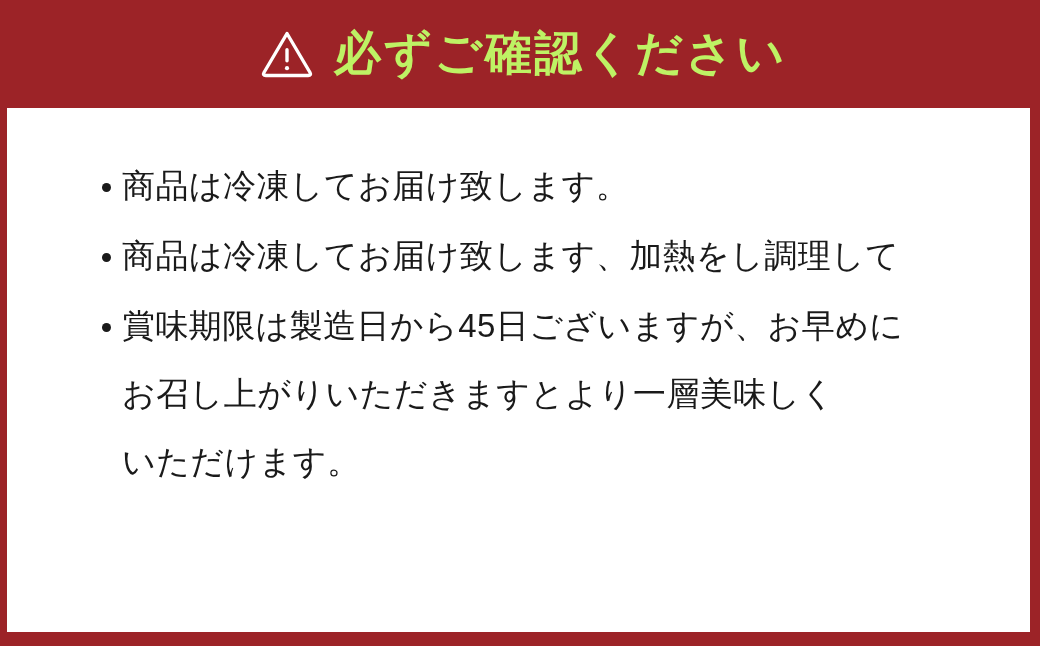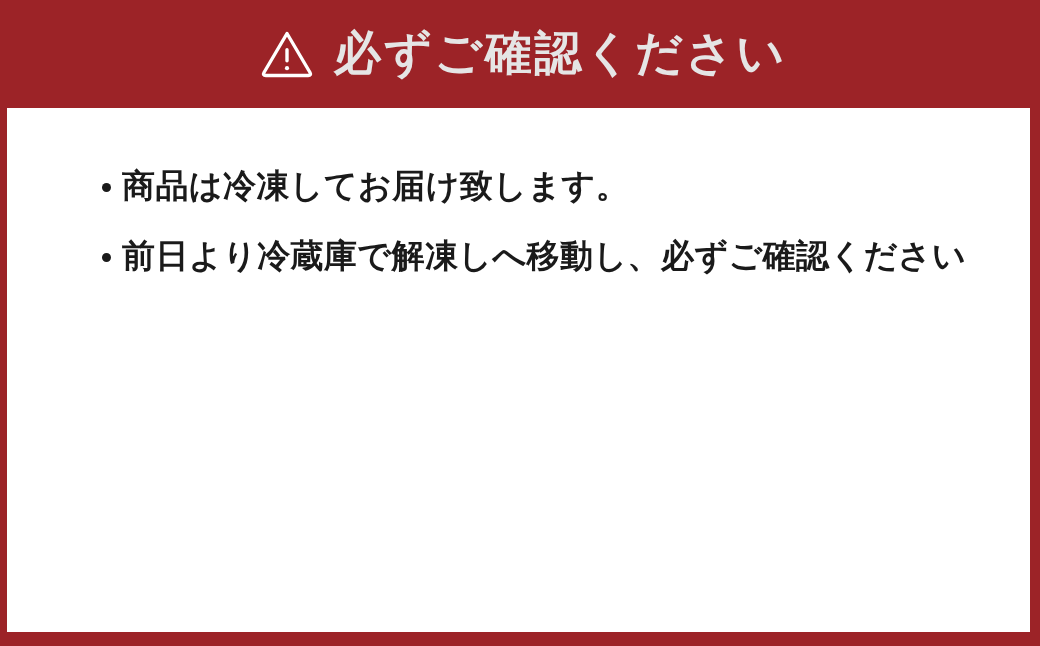--- a/index.html
+++ b/index.html
@@ -52,21 +52,21 @@
     position: relative;
     top: 2px;
   }
   .warning-icon svg {
     display: block;
     width: 100%;
     height: 100%;
   }
 
   .notice-title {
-    color: #e5e5e5;
+    color: #bef264;
     font-size: 47px;
     font-weight: 700;
     letter-spacing: 0.055em;
     line-height: 1;
     white-space: nowrap;
     user-select: none;
   }
 
   
   .notice-body {
@@ -79,21 +79,21 @@
     margin: 0;
     padding: 0;
   }
 
   .bullet-item {
     position: relative;
     margin: 0 0 2px 0;
     padding: 0 0 0 22px;
     color: #1a1a1a;
     font-size: 33px;
-    font-weight: 700;
+    font-weight: 400;
     line-height: 68px;
     letter-spacing: 0.012em;
   }
 
   .bullet-dot {
     position: absolute;
     left: 2px;
     top: 0;
     width: 11px;
     height: 68px;
@@ -140,20 +140,26 @@
   <div class="notice-body">
     <ul class="bullet-list">
 
       <li class="bullet-item">
         <span class="bullet-dot"></span>
         <span class="bullet-line">商品は冷凍してお届け致します。</span>
       </li>
 
       <li class="bullet-item">
         <span class="bullet-dot"></span>
-        <span class="bullet-line">前日より冷蔵庫で解凍しへ移動し、必ずご確認ください</span>
+        <span class="bullet-line">商品は冷凍してお届け致します、加熱をし調理して</span>
       </li>
 
+      <li class="bullet-item">
+        <span class="bullet-dot"></span>
+        <span class="bullet-line">賞味期限は製造日から45日ございますが、お早めに</span>
+        <span class="bullet-line cont">お召し上がりいただきますとより一層美味しく</span>
+        <span class="bullet-line cont">いただけます。</span>
+      </li>
 
     </ul>
   </div>
 
 </div>
 
 </body></html>

